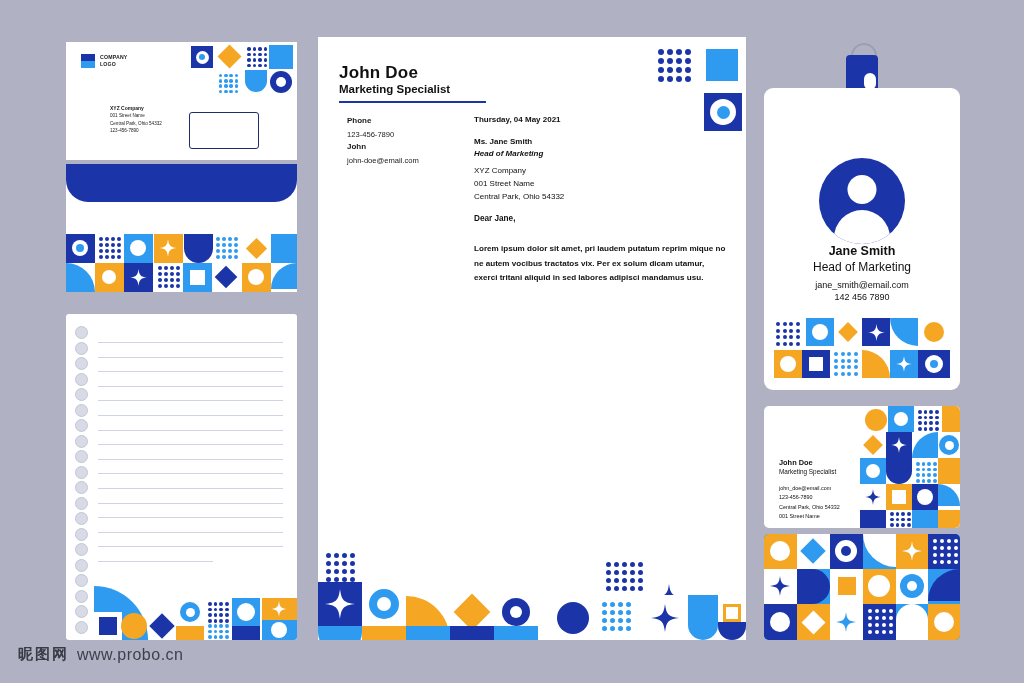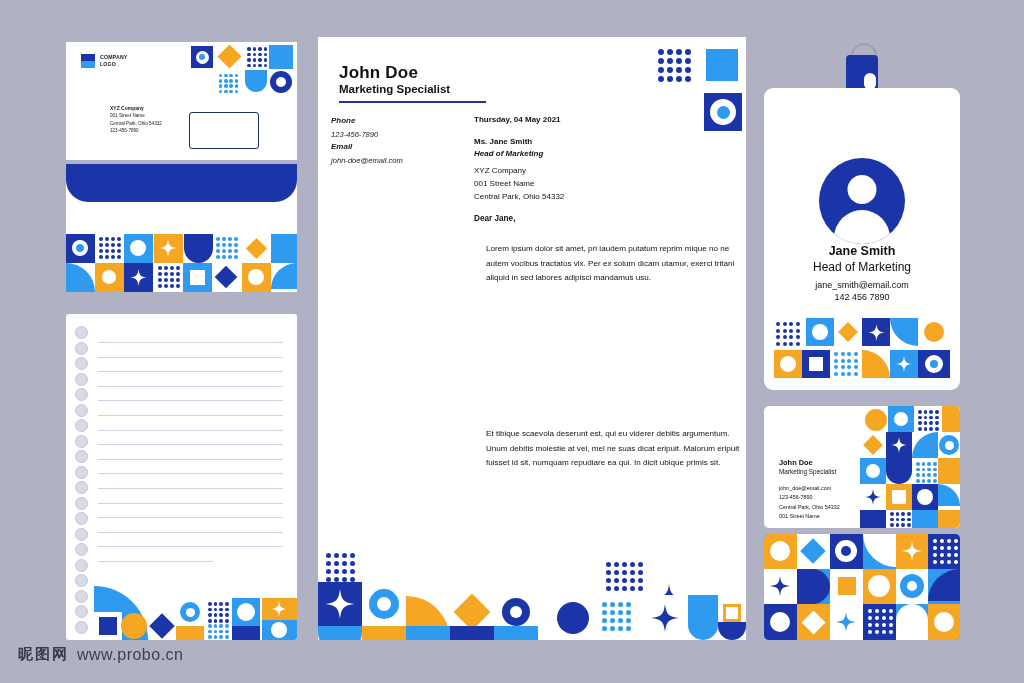--- a/index.html
+++ b/index.html
@@ -35,31 +35,31 @@
   
   #notebook{left:66px;top:314px;width:231px;height:326px;border-radius:3px;}
   .nb-spiral{position:absolute;left:9px;top:12px;width:12px;height:302px;}
   .nb-lines{position:absolute;left:32px;top:28px;right:14px;}
 
   
   #letter{left:318px;top:37px;width:428px;height:603px;}
   .lh-name{position:absolute;left:21px;top:26px;font-size:17px;font-weight:bold;color:#111;letter-spacing:.2px;}
   .lh-role{position:absolute;left:21px;top:46px;font-size:11.5px;font-weight:bold;color:#111;}
   .lh-rule{position:absolute;left:21px;top:64px;width:147px;height:1.6px;background:#1b34a8;}
-  .lh-block{position:absolute;left:13px;font-size:7.6px;color:#1a1a1a;line-height:1.6;font-style:italic;}
+  .lh-block{position:absolute;left:29px;font-size:7.6px;color:#1a1a1a;line-height:1.6;}
   .lh-block .lbl{font-weight:bold;font-size:8px;margin-bottom:1px;}
   #lh-phone{top:78px;}
   #lh-email{top:104px;}
   .lt-date{position:absolute;left:156px;top:78px;font-size:8px;font-weight:bold;color:#111;}
   .lt-to{position:absolute;left:156px;top:99px;font-size:8px;color:#111;line-height:1.55;}
   .lt-to .n{font-weight:bold;}
   .lt-to .r{font-style:italic;font-weight:bold;}
   .lt-comp{position:absolute;left:156px;top:128px;font-size:8px;color:#111;line-height:1.6;}
   .lt-dear{position:absolute;left:156px;top:177px;font-size:8.2px;font-weight:bold;color:#111;}
-  .lt-body{position:absolute;left:168px;width:254px;font-size:8.1px;color:#111;line-height:1.82;}
+  .lt-body{position:absolute;left:156px;width:254px;font-size:8.1px;color:#111;line-height:1.82;font-weight:bold;}
   .lt-regards{position:absolute;left:156px;font-size:8.2px;font-weight:bold;color:#111;}
 
   
   #badge{left:764px;top:88px;width:196px;height:302px;border-radius:9px;}
   .clip{position:absolute;left:838px;top:43px;width:48px;height:52px;}
   .clip-ring{position:absolute;left:13px;top:0;width:22px;height:22px;border:2.5px solid #9aa0ae;border-radius:50%;background:transparent;}
   .clip-body{position:absolute;left:8px;top:12px;width:32px;height:40px;background:#1b34a8;border-radius:4px;}
   .clip-slot{position:absolute;left:18px;top:18px;width:12px;height:17px;background:#ffffff;border-radius:6px;}
   .avatar{position:absolute;left:50%;top:70px;transform:translateX(-50%);width:86px;height:86px;border-radius:50%;background:#1b34a8;overflow:hidden;}
   .av-head{position:absolute;left:50%;top:17px;transform:translateX(-50%);width:29px;height:29px;border-radius:50%;background:#fff;}
@@ -338,41 +338,40 @@
   <div class="card" id="letter">
     <div class="lh-name">John Doe</div>
     <div class="lh-role">Marketing Specialist</div>
     <div class="lh-rule"></div>
 
     <div class="lh-block" id="lh-phone">
       <div class="lbl">Phone</div>
       <div>123-456-7890</div>
     </div>
     <div class="lh-block" id="lh-email">
-      <div class="lbl">Email</div>
+      <div class="lbl">John</div>
       <div>john-doe@email.com</div>
     </div>
 
     <div class="lt-date">Thursday, 04 May 2021</div>
 
     <div class="lt-to">
       <div class="n">Ms. Jane Smith</div>
       <div class="r">Head of Marketing</div>
     </div>
 
     <div class="lt-comp">
       <div>XYZ Company</div>
       <div>001 Street Name</div>
       <div>Central Park, Ohio 54332</div>
     </div>
 
     <div class="lt-dear">Dear Jane,</div>
 
     <div class="lt-body" style="top:205px;">Lorem ipsum dolor sit amet, pri laudem putatum reprim mique no ne autem vocibus tractatos vix. Per ex solum dicam utamur, exerci tritani aliquid in sed labores adipisci mandamus usu.</div>
-    <div class="lt-body" style="top:390px;">Et tibique scaevola deserunt est, qui eu viderer debitis argumentum. Unum debitis molestie at vel, mel ne suas dicat eripuit. Malorum eripuit fuisset id sit, numquam repudiare ea qui. In dicit ubique primis sit.</div>
 
     <div class="lt-regards" style="top:549px;">Regards,</div>
 
     <div class="pat" id="lt-pat-tr" style="left:330px;top:0;width:98px;height:95px;">
         <div style="position: absolute; left: 10px; top: 12px; width: 6px; height: 6px; border-radius: 50%; background: rgb(27, 52, 168);"></div>
         <div style="position: absolute; left: 10px; top: 21px; width: 6px; height: 6px; border-radius: 50%; background: rgb(27, 52, 168);"></div>
         <div style="position: absolute; left: 10px; top: 30px; width: 6px; height: 6px; border-radius: 50%; background: rgb(27, 52, 168);"></div>
         <div style="position: absolute; left: 10px; top: 39px; width: 6px; height: 6px; border-radius: 50%; background: rgb(27, 52, 168);"></div>
         <div style="position: absolute; left: 19px; top: 12px; width: 6px; height: 6px; border-radius: 50%; background: rgb(27, 52, 168);"></div>
         <div style="position: absolute; left: 19px; top: 21px; width: 6px; height: 6px; border-radius: 50%; background: rgb(27, 52, 168);"></div>

